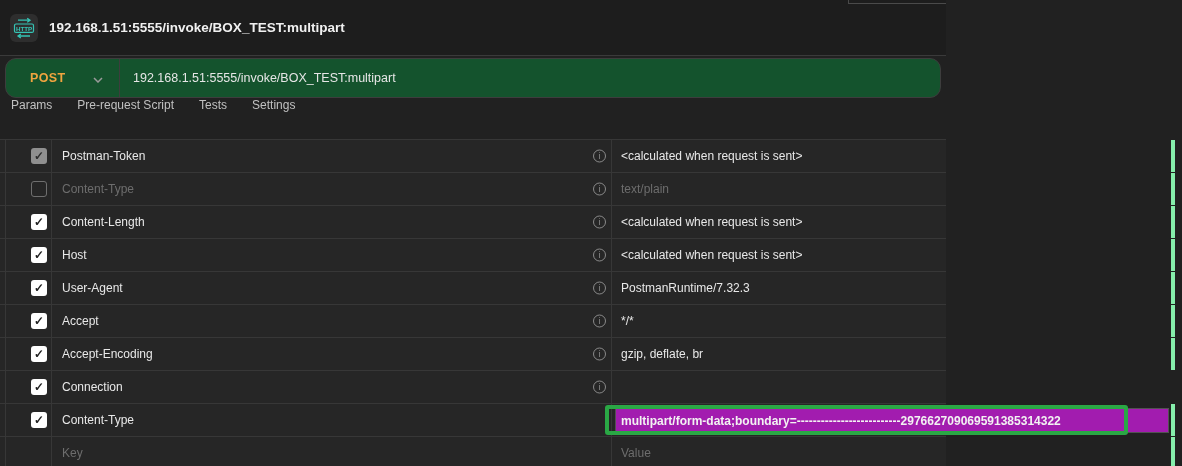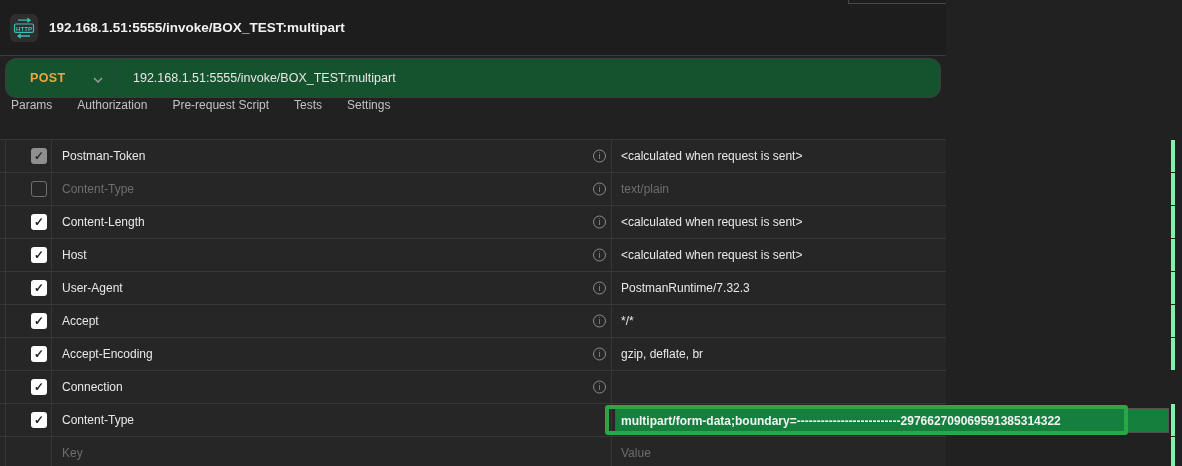--- a/index.html
+++ b/index.html
@@ -172,21 +172,21 @@
     font-size: 9px;
     display: flex; align-items: center; justify-content: center;
     line-height: 1;
   }
 
   
   .val-input {
     position: absolute;
     left: 3px; top: 4px;
     width: 554px; height: 25px;
-    background: #15803d;
+    background: #a21caf;
     border: 1px solid #525252;
     display: flex; align-items: center;
     padding-left: 5px;
     font-size: 12px;
     font-weight: bold;
     color: #f2f2f2;
     white-space: nowrap;
     overflow: hidden;
     cursor: text;
   }
@@ -230,23 +230,20 @@
       </span>
     </div>
     <div class="url-input">192.168.1.51:5555/invoke/BOX_TEST:multipart</div>
   </div>
 
   <div class="tabs">
     <div class="tab-item">
       <span>Params</span>
     </div>
     <div class="tab-item">
-      <span>Authorization</span>
-    </div>
-    <div class="tab-item">
       <span>Pre-request Script</span>
     </div>
     <div class="tab-item">
       <span>Tests</span>
     </div>
     <div class="tab-item">
       <span>Settings</span>
     </div>
   </div>
 

